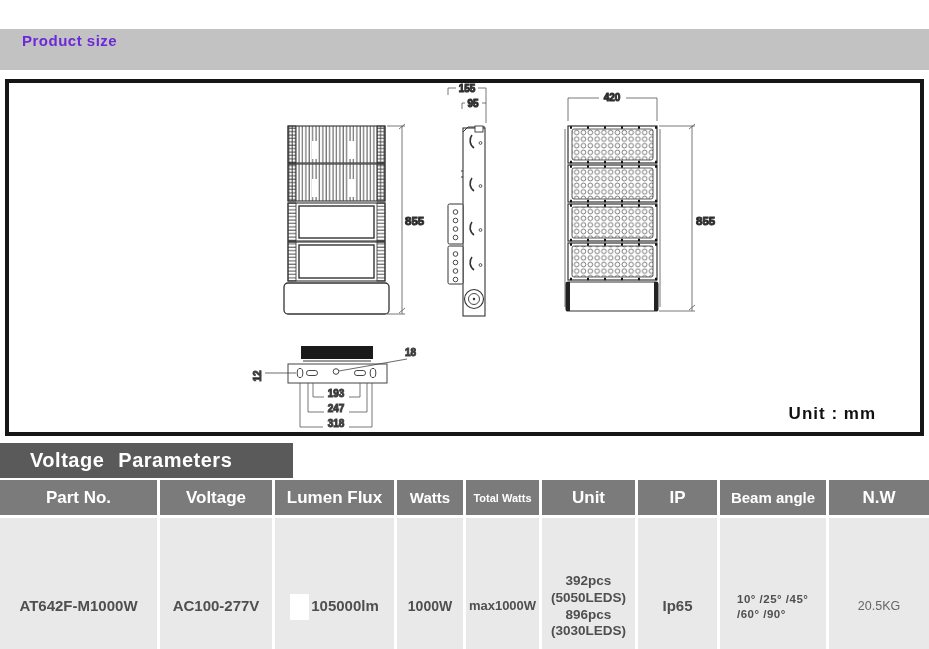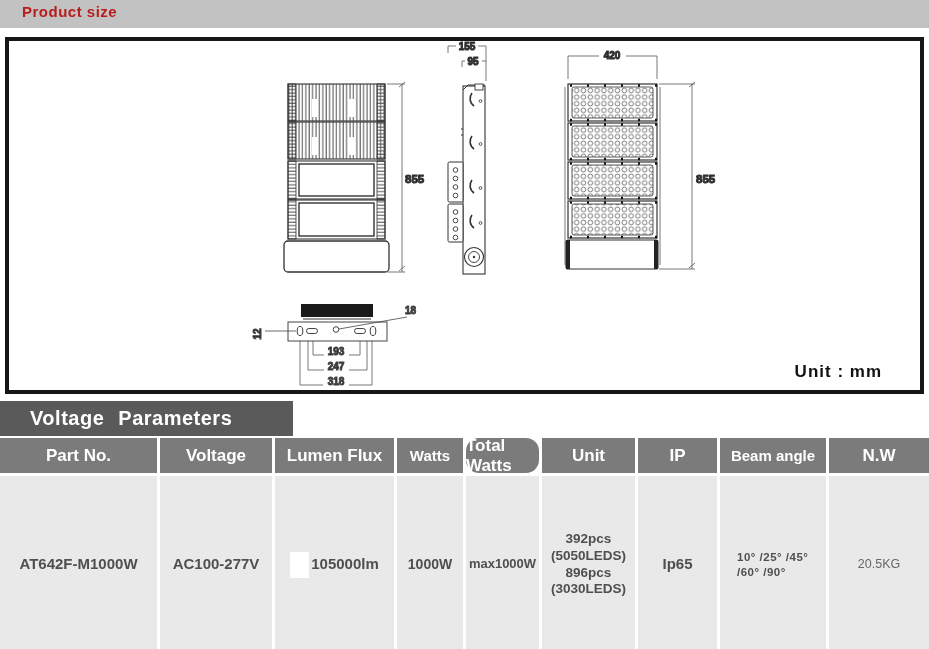--- a/index.html
+++ b/index.html
@@ -1,43 +1,43 @@
 <!DOCTYPE html>
 <html><head>
 <meta charset="utf-8">
 <style>
   * { margin:0; padding:0; box-sizing:border-box; }
   html,body { width:929px; height:649px; background:#fff; overflow:hidden;
               font-family:"Liberation Sans", sans-serif; }
 
   
-  .top-bar { height:28px; background:#c2c2c2; color:#b91c1c;
+  .top-bar { height:41px; background:#c2c2c2; color:#6d28d9;
              font-size:15px; font-weight:bold; line-height:23px;
-             padding-left:22px; letter-spacing:.5px; }
+             padding-left:22px; letter-spacing:.5px;margin-top:29px; }
 
   
   .drawing-box { margin:9px 5px 0 5px; height:357px; border:4px solid #161616;
                  position:relative; background:#fff; }
   .drawing-box svg { position:absolute; inset:0; width:100%; height:100%; }
-  .unit-label { position:absolute; right:38px; bottom:8px;
+  .unit-label { position:absolute; right:44px; bottom:8px;
                 font-size:17px; font-weight:bold; color:#111; letter-spacing:1px; }
 
   
   .param-title { margin-top:7px; width:293px; height:35px; background:#5a5a5a;
                  color:#fff; font-size:20px; font-weight:bold; line-height:35px;
                  padding-left:30px; word-spacing:8px; letter-spacing:.5px; }
 
   
   .param-table { margin-top:2px; height:215px; display:grid;
                  grid-template-columns:157px 112px 119px 66px 73px 93px 79px 106px 1fr;
                  grid-template-rows:35px 1fr; gap:3px; background:#fff; }
   .hcell { background:#7b7b7b; color:#fff; font-weight:bold; font-size:17px;
            display:flex; align-items:center; justify-content:center; }
   .hcell.sm  { font-size:15px; }
-  .hcell.xs  { font-size:17px;border-radius:13px; }
+  .hcell.xs  { font-size:11px; }
   .dcell { background:#e9e9e9; color:#4f4f4f; font-weight:bold; font-size:15px;
            display:flex; flex-direction:column; align-items:center; justify-content:center;
            text-align:center; line-height:1.25; }
   .dcell.watts { font-size:14px; }
   .dcell.twatts { font-size:13px; }
   .dcell.leds { font-size:13.5px; }
   .dcell.beam { font-size:11.5px; }
   .dcell.beam .bl { display:block; text-align:left; width:72px; letter-spacing:.5px; }
   .dcell.nw { font-weight:normal; font-size:12.5px; color:#666; }
   .lumen-wrap { display:flex; align-items:center; }

